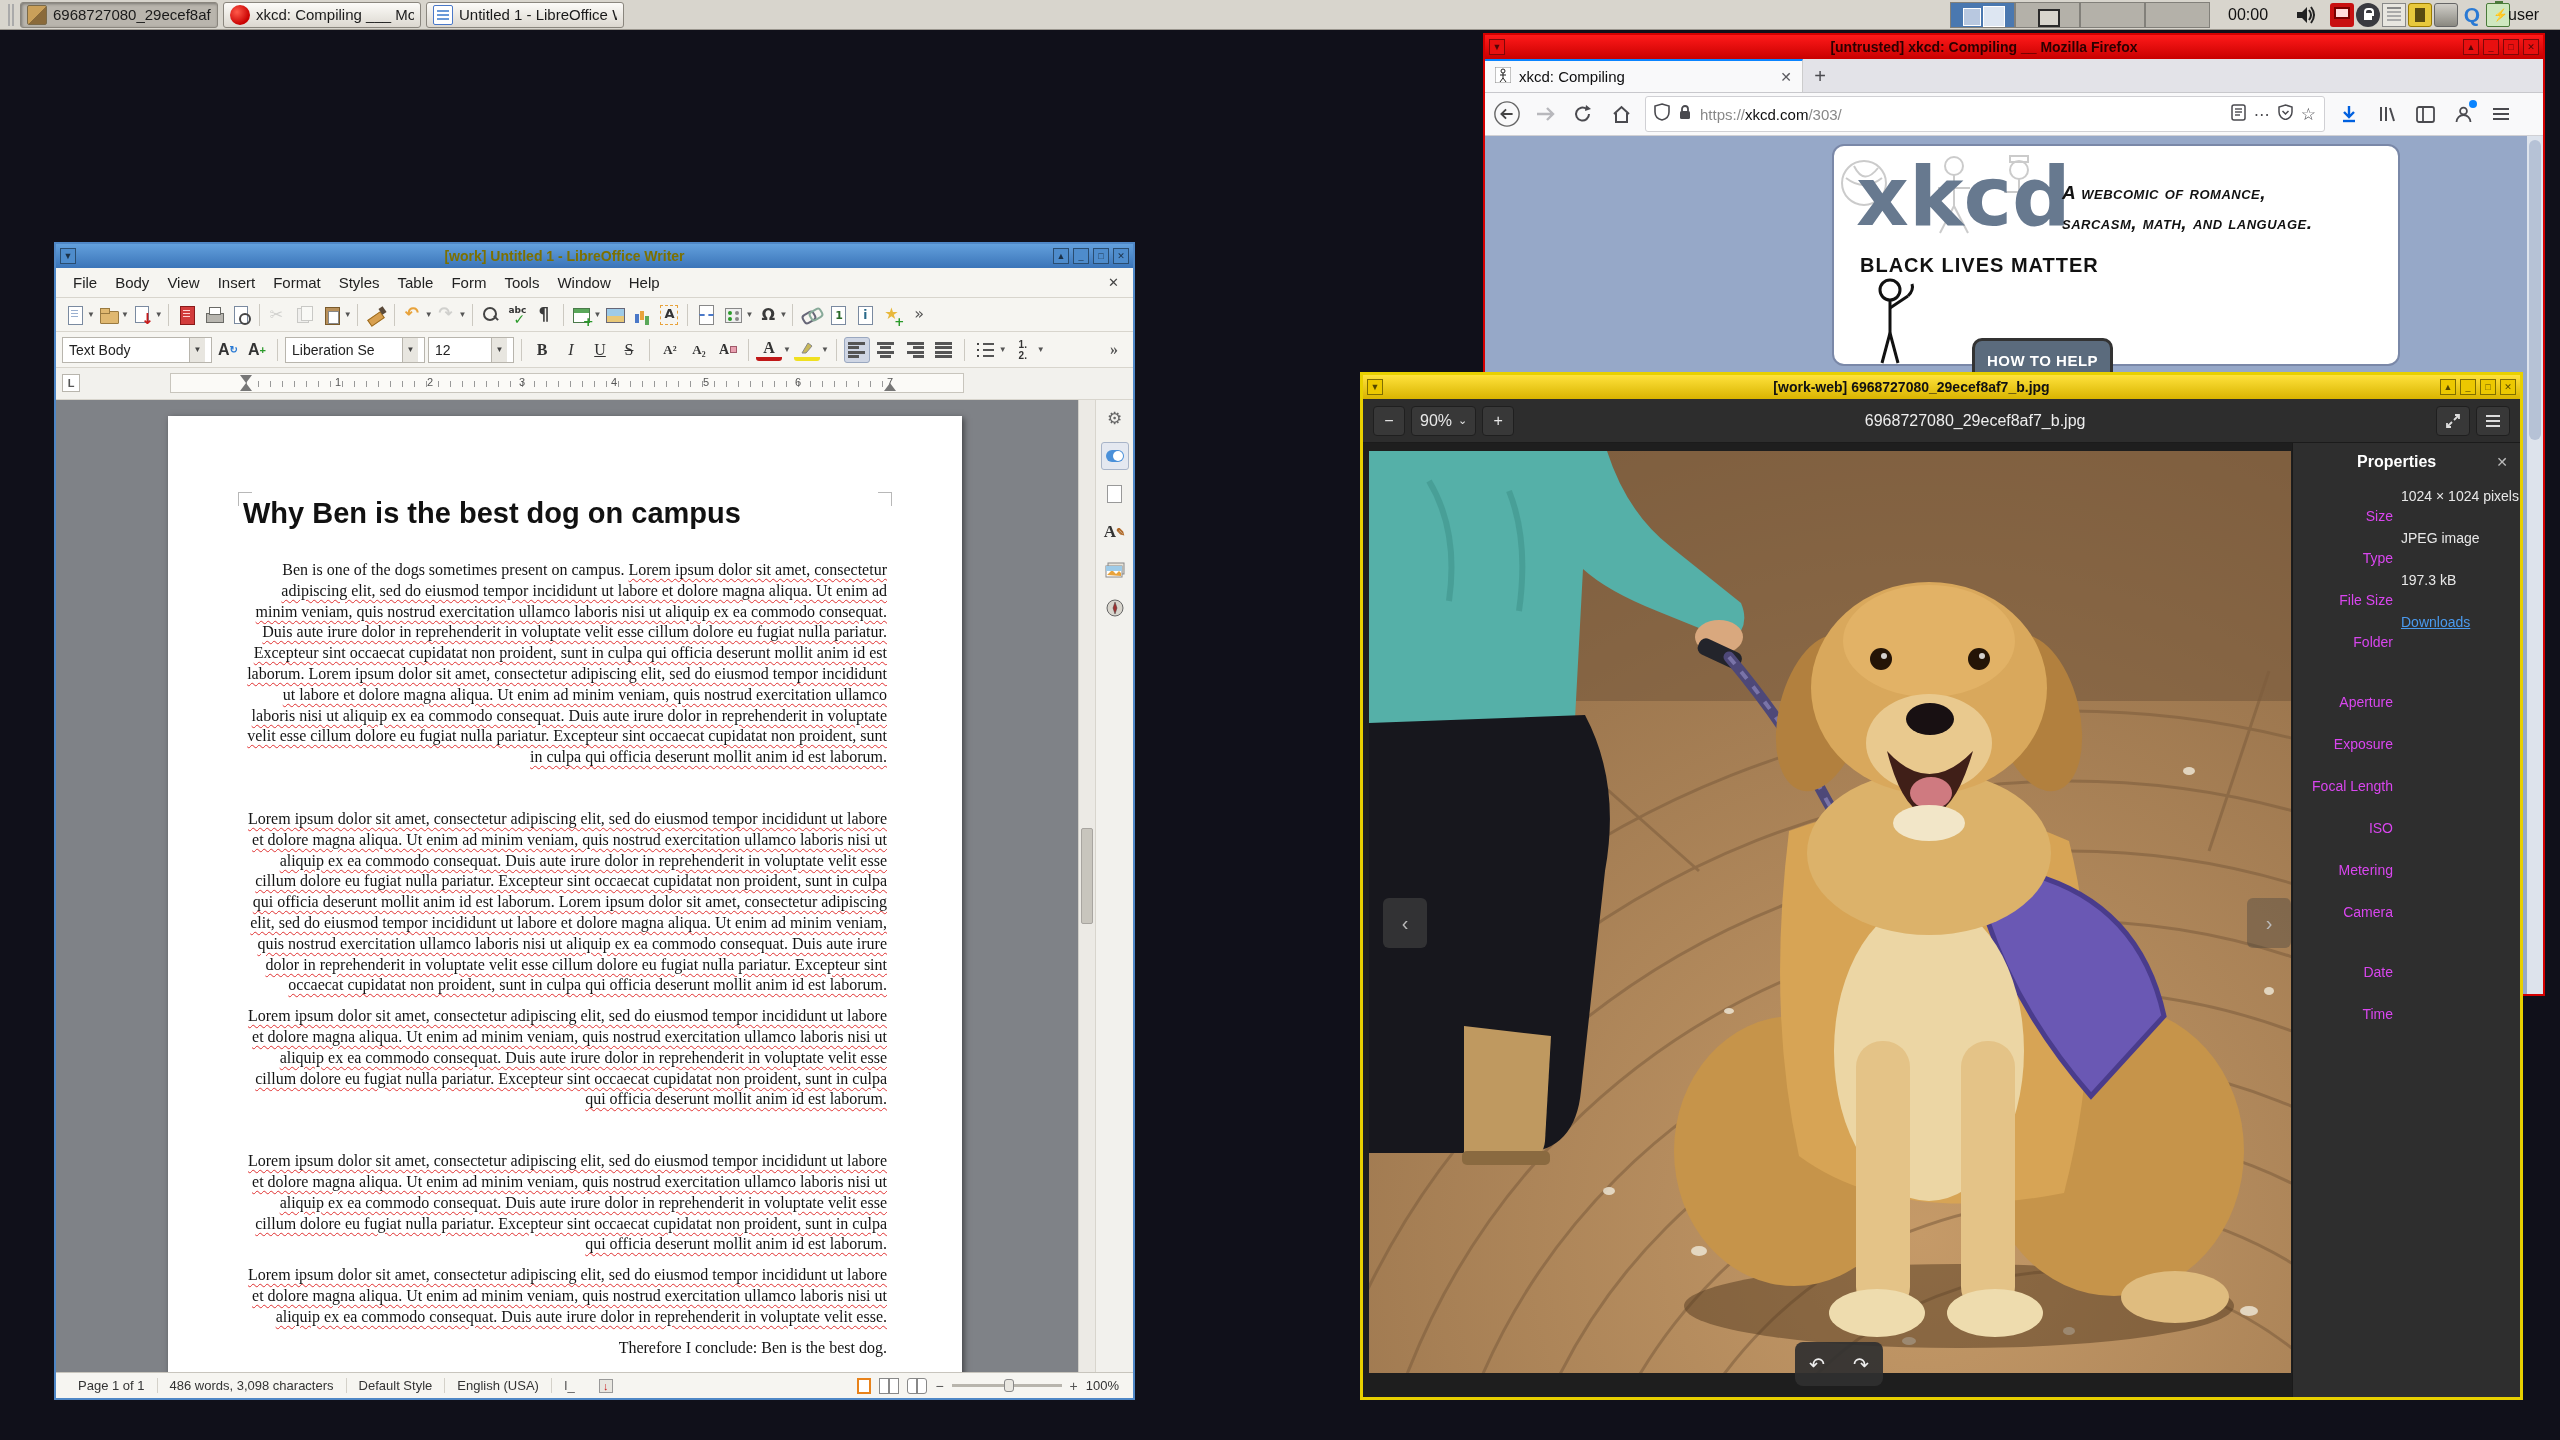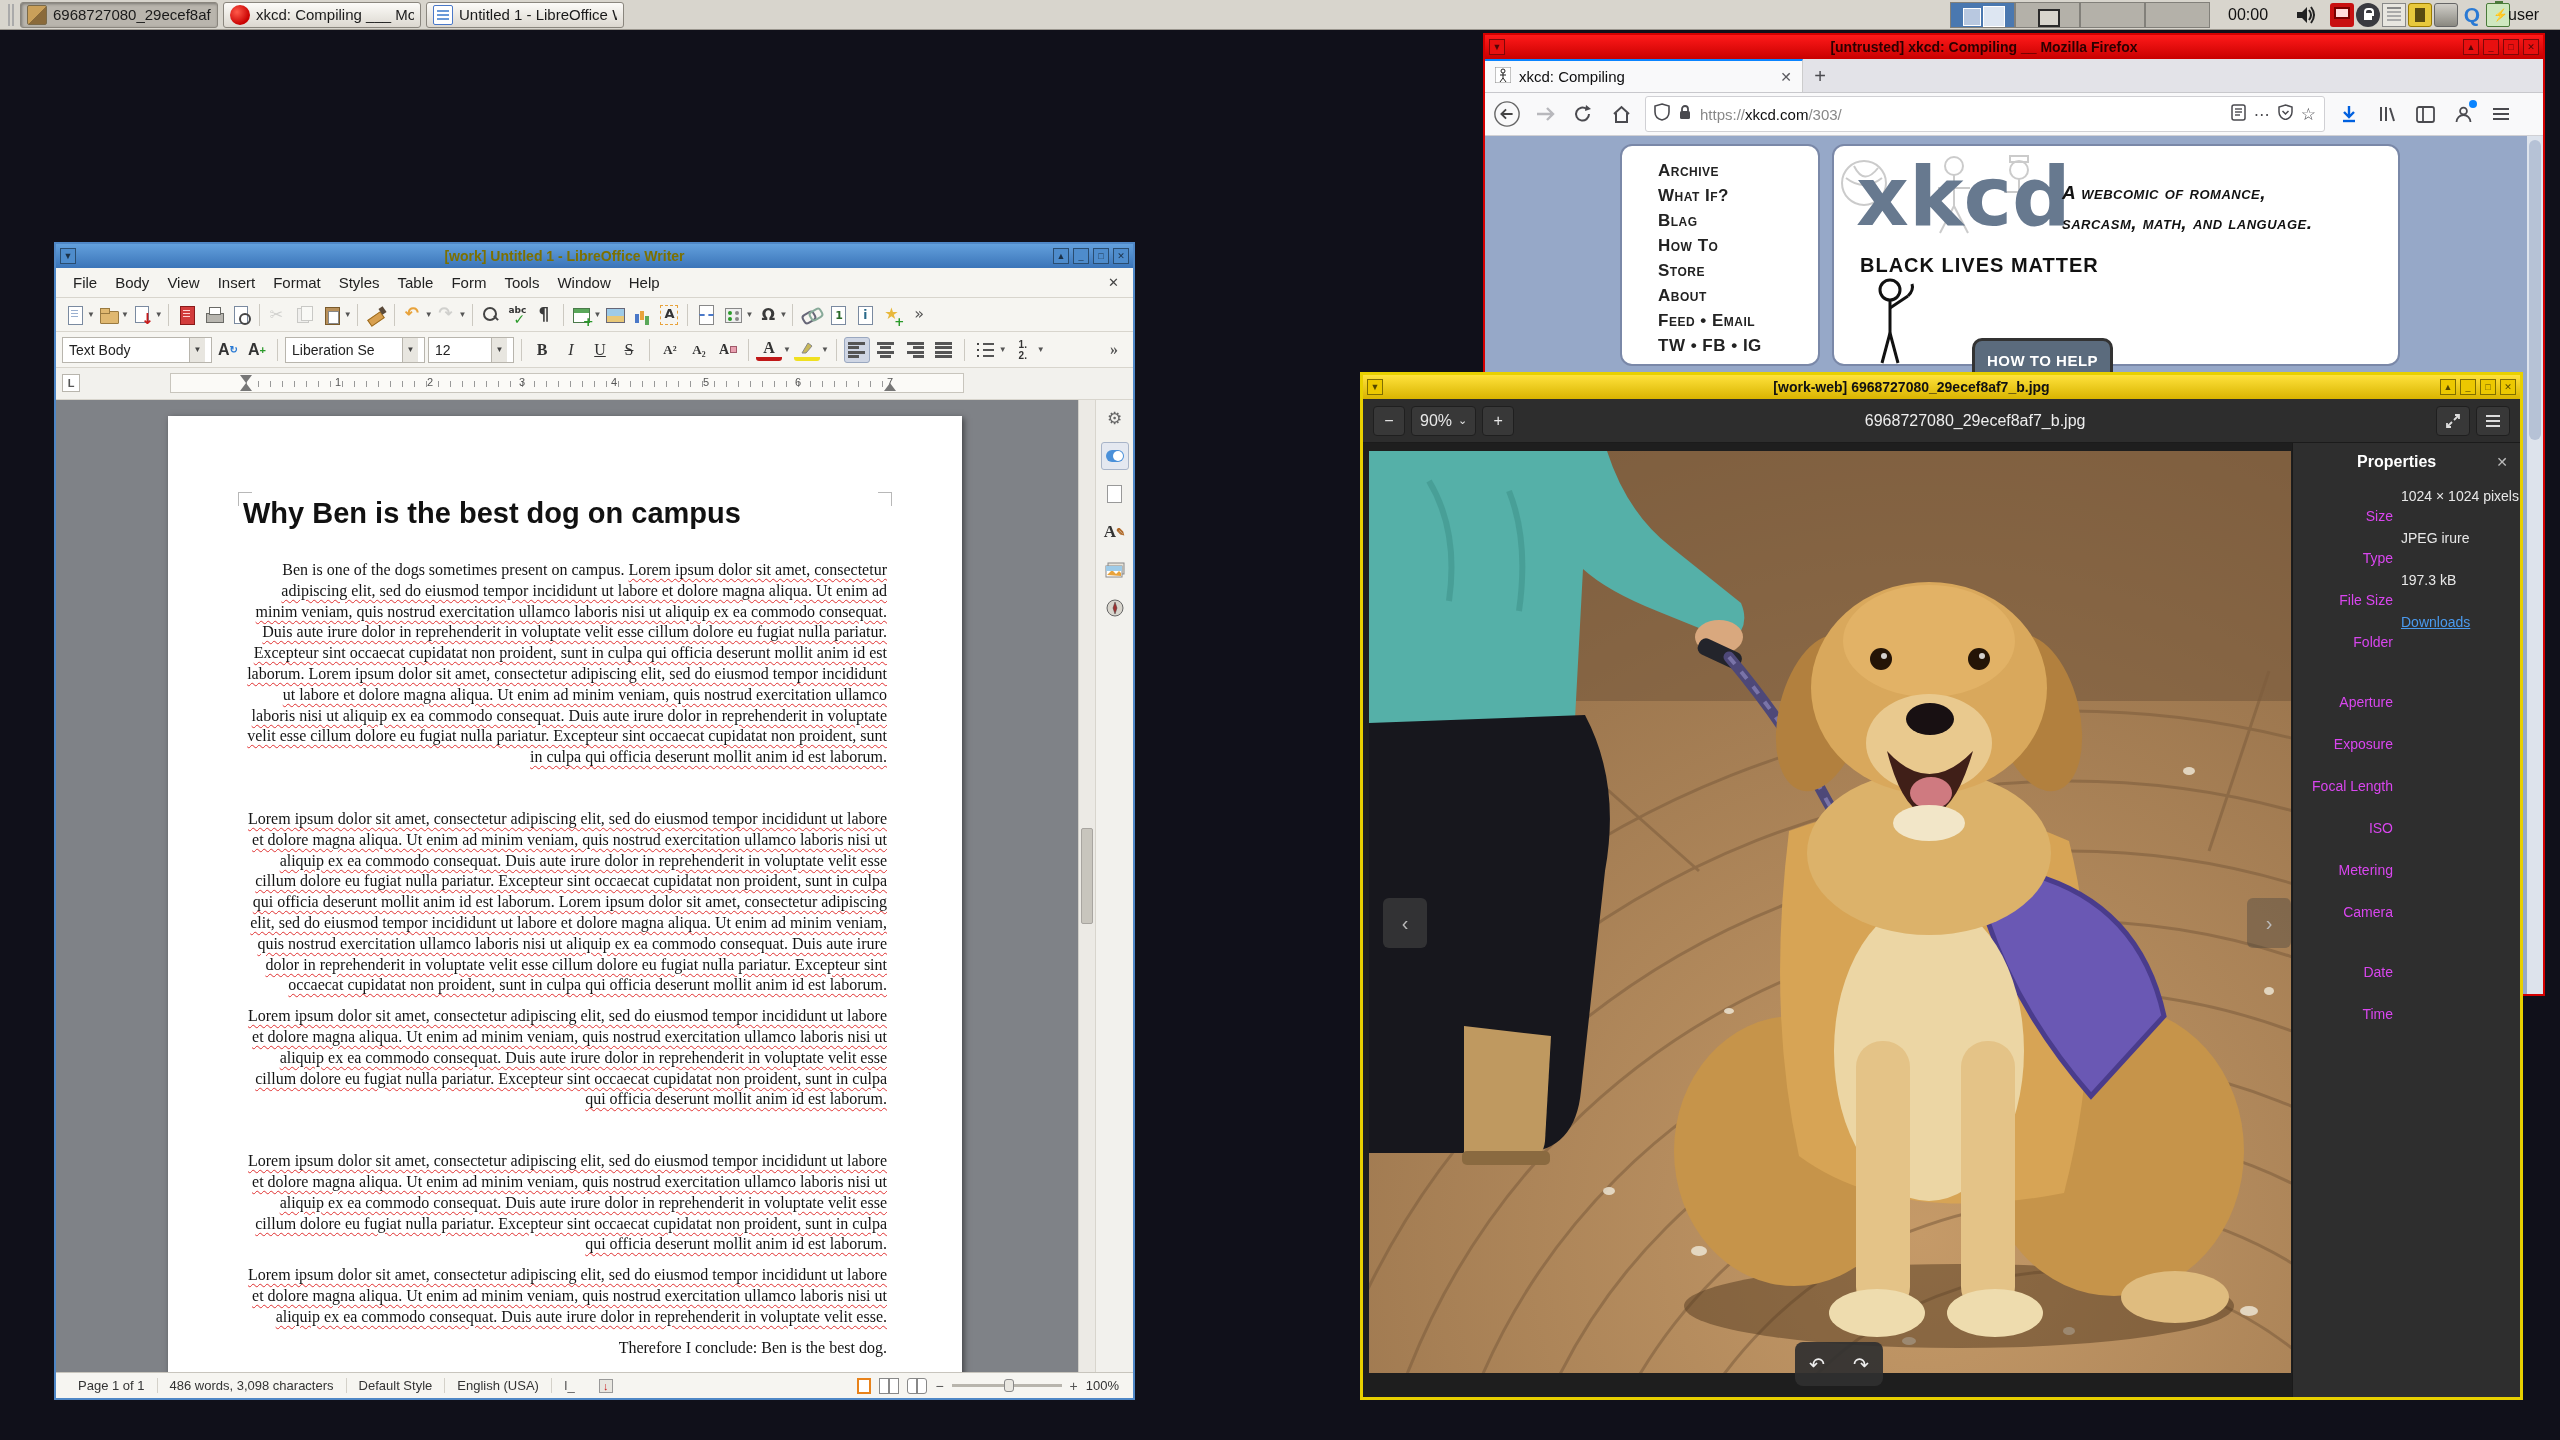--- a/index.html
+++ b/index.html
@@ -386,30 +386,20 @@
     </span>
     <span class="nav-ic">
       <svg width="18" height="16" viewBox="0 0 18 16">
           <line x1="1" y1="3" x2="17" y2="3" stroke="#4a4a4f" stroke-width="2"></line>
           <line x1="1" y1="8" x2="17" y2="8" stroke="#4a4a4f" stroke-width="2"></line>
           <line x1="1" y1="13" x2="17" y2="13" stroke="#4a4a4f" stroke-width="2"></line>
         </svg>
     </span>
   </div>
   <div id="ff-content">
-    <div class="xkcd-box" id="xkcd-nav">
-        <div class="xkcd-link">Archive</div>
-        <div class="xkcd-link">What If?</div>
-        <div class="xkcd-link">Blag</div>
-        <div class="xkcd-link">How To</div>
-        <div class="xkcd-link">Store</div>
-        <div class="xkcd-link">About</div>
-        <div class="xkcd-link">Feed • Email</div>
-        <div class="xkcd-link">TW • FB • IG</div>
-      </div>
     <div class="xkcd-box" id="xkcd-main">
       <span id="logo-sketch">
         <svg width="220" height="120" viewBox="0 0 220 120" stroke="#555" fill="none" stroke-width="2">
           <circle cx="30" cy="35" r="22"></circle>
             <path d="M12 30 q18 14 36 0 M20 18 q10 20 24 2"></path>
           <circle cx="120" cy="18" r="9"></circle>
             <line x1="120" y1="27" x2="120" y2="58"></line>
             <line x1="104" y1="40" x2="136" y2="40"></line>
             <line x1="120" y1="58" x2="106" y2="85"></line>
             <line x1="120" y1="58" x2="134" y2="85"></line>
@@ -816,21 +806,21 @@
         <span id="props-title">Properties</span>
         <span id="props-close">✕</span>
       </div>
       <div id="props-rows-file">
           <div class="prow">
             <span class="pl">Size</span>
             <span class="pv">1024 × 1024 pixels</span>
           </div>
           <div class="prow">
             <span class="pl">Type</span>
-            <span class="pv">JPEG irure</span>
+            <span class="pv">JPEG image</span>
           </div>
           <div class="prow">
             <span class="pl">File Size</span>
             <span class="pv">197.3 kB</span>
           </div>
           <div class="prow">
             <span class="pl">Folder</span>
             <span class="pv link">Downloads</span>
           </div>
         </div>

